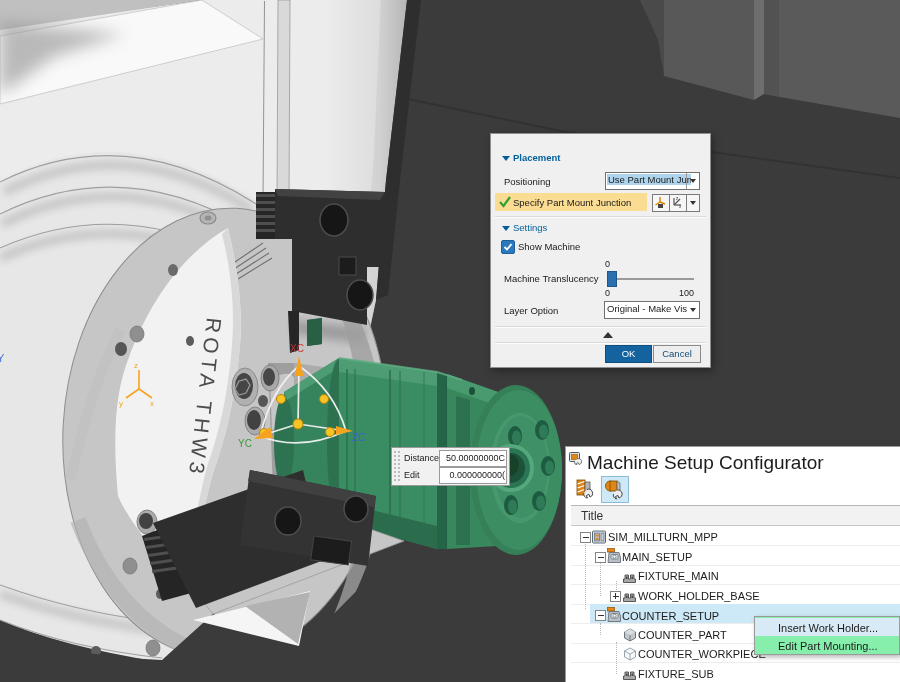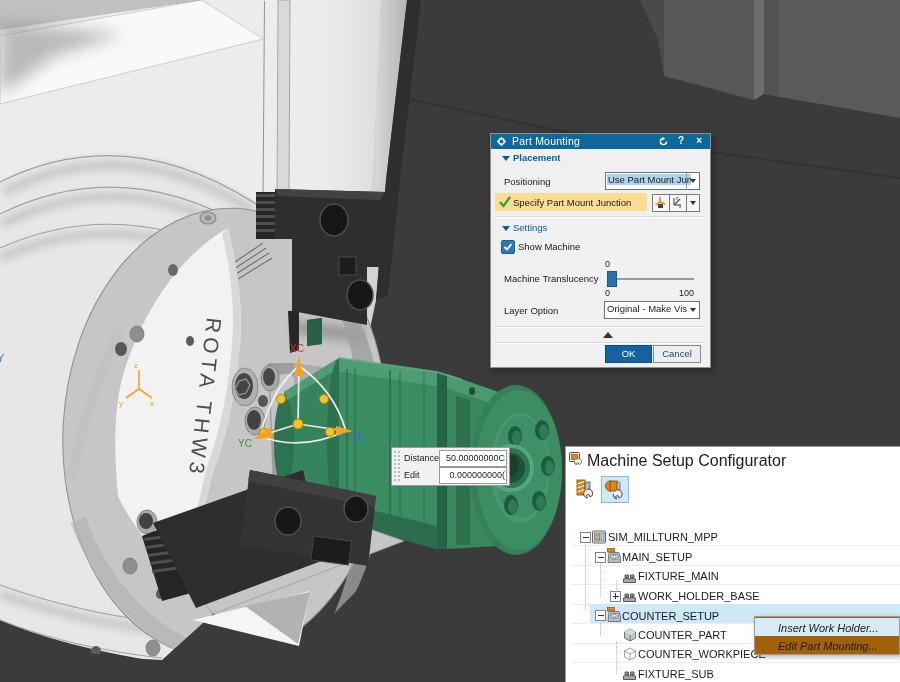--- a/index.html
+++ b/index.html
@@ -257,38 +257,20 @@
     <polygon points="294.5,376 303.5,376 299,356"></polygon>
     <polygon points="270,427 273,438 254,439"></polygon>
     <polygon points="336,426 336,435 353,431"></polygon>
   </g>
   <text x="290" y="352" font-family="Liberation Sans, sans-serif" font-size="10" fill="#c93434">XC</text>
   <text x="238" y="447" font-family="Liberation Sans, sans-serif" font-size="10" fill="#3a9a3a">YC</text>
   <text x="352" y="441" font-family="Liberation Sans, sans-serif" font-size="10" fill="#3a62d8">ZC</text>
 </svg>
 
 <div class="ui" id="pmdlg" style="left:490px;top:133px;width:219px;height:233px;background:#f0f0f0;border:1px solid #8f8f8f;box-shadow:2px 3px 8px rgba(0,0,0,0.35);font-size:9.5px;color:#1a1a1a;">
-  <div style="position:absolute;left:0;top:0;width:100%;height:14.5px;background:#0f689a;color:#fff;">
-    <svg width="9" height="9" style="position:absolute;left:6px;top:2.5px;" viewBox="0 0 10 10">
-      <circle cx="5" cy="5" r="3" fill="none" stroke="#fff" stroke-width="1.6"></circle>
-      <g stroke="#fff" stroke-width="1.6">
-            <line x1="5" y1="0" x2="5" y2="2"></line>
-            <line x1="5" y1="8" x2="5" y2="10"></line>
-            <line x1="0" y1="5" x2="2" y2="5"></line>
-            <line x1="8" y1="5" x2="10" y2="5"></line>
-          </g>
-    </svg>
-    <span style="position:absolute;left:21px;top:1px;font-size:10.5px;letter-spacing:0.2px;">Part Mounting</span>
-    <svg width="9" height="9" style="position:absolute;right:42px;top:2.5px;" viewBox="0 0 10 10">
-      <path d="M8.5,5 A3.5,3.5 0 1 1 5,1.5" fill="none" stroke="#fff" stroke-width="1.5"></path>
-      <polygon points="3.2,0 7,1.7 3.6,3.8" fill="#fff"></polygon>
-    </svg>
-    <span style="position:absolute;right:26px;top:1px;font-size:10px;font-weight:bold;">?</span>
-    <span style="position:absolute;right:8px;top:1px;font-size:10px;font-weight:bold;">×</span>
-  </div>
 
   <div style="position:absolute;left:11px;top:22px;width:0;height:0;border-left:4px solid transparent;border-right:4px solid transparent;border-top:5px solid #00609e;"></div>
   <div style="position:absolute;left:22px;top:18px;color:#00609e;font-weight:bold;font-size:9.5px;">Placement</div>
   <div style="position:absolute;left:13px;top:42px;">Positioning</div>
   <div style="position:absolute;left:114px;top:38px;width:93px;height:16px;background:#fff;border:1px solid #707070;">
     <span style="position:absolute;left:1px;top:1px;background:#aed3ec;padding:0 1px;font-size:9.5px;white-space:nowrap;overflow:hidden;max-width:82px;display:inline-block;">Use Part Mount Jun</span>
     <span style="position:absolute;right:0;top:0;width:12px;height:100%;border-left:1px solid #9a9a9a;"></span>
     <span style="position:absolute;right:3px;top:6px;width:0;height:0;border-left:3.5px solid transparent;border-right:3.5px solid transparent;border-top:4px solid #333;"></span>
   </div>
   <div style="position:absolute;left:4px;top:59px;width:152px;height:18px;background:#fadc92;"></div>
@@ -374,41 +356,44 @@
     <span style="position:absolute;right:1px;top:2px;font-size:9px;white-space:nowrap;">0.000000000(</span>
   </div>
 </div>
 
 <div class="ui" id="mscfg" style="left:565px;top:446px;width:335px;height:236px;background:#fff;border-left:1px solid #9a9a9a;border-top:1px solid #9a9a9a;font-size:11px;color:#1c1c1c;">
   <svg width="14" height="13" style="position:absolute;left:3px;top:5px;" viewBox="0 0 14 13">
     <rect x="0.5" y="0.5" width="10" height="9" rx="1" fill="#dfe3e8" stroke="#555" stroke-width="1"></rect>
     <rect x="2.5" y="2.5" width="6" height="5" fill="#e08614" stroke="#90550a" stroke-width="0.6"></rect>
     <path d="M8,7 a3,3 0 1 1 2,5.5 l-0.8,-1.8 -2,0.8 0.8,1.8 a3.5,3.5 0 0 1 -2.5,-3.3" fill="#f0f0f0" stroke="#555" stroke-width="0.8"></path>
   </svg>
-  <div style="position:absolute;left:21px;top:5px;font-size:16px;">Machine Setup Configurator</div>
+  <div style="position:absolute;left:21px;top:5px;font-size:19px;">Machine Setup Configurator</div>
 
   <div style="position:absolute;left:10px;top:30px;width:21px;height:22px;">
     <svg width="21" height="22" viewBox="0 0 21 22">
       <rect x="1" y="3" width="8" height="15" fill="#e08614" stroke="#7a4a00" stroke-width="0.8"></rect>
       <line x1="1.5" y1="7" x2="8.5" y2="4.5" stroke="#fff" stroke-width="1.2"></line>
           <line x1="1.5" y1="11" x2="8.5" y2="8.5" stroke="#fff" stroke-width="1.2"></line>
           <line x1="1.5" y1="15" x2="8.5" y2="12.5" stroke="#fff" stroke-width="1.2"></line>
       <rect x="9" y="5" width="5" height="11" fill="#b5b5b5" stroke="#555" stroke-width="0.8"></rect>
       <path d="M11,12.5 a4,4 0 1 1 3,7.5 l-1,-2.6 -2.6,1.1 1,2.6 a4.6,4.6 0 0 1 -3.6,-5.2" fill="#ededed" stroke="#444" stroke-width="1"></path>
     </svg>
   </div>
   <div style="position:absolute;left:35px;top:29px;width:26px;height:25px;background:#cfe8f6;border:1px solid #8cbbd9;">
     <svg width="22" height="22" style="position:absolute;left:2px;top:1px;" viewBox="0 0 22 22">
       <ellipse cx="6" cy="8" rx="4.5" ry="5" fill="#e08614" stroke="#7a4a00" stroke-width="0.8"></ellipse>
       <rect x="6" y="3" width="7" height="10" fill="#e08614" stroke="#7a4a00" stroke-width="0.8"></rect>
       <path d="M13,3 l3,2 v8 l-3,2 Z" fill="#c1c1c1" stroke="#666" stroke-width="0.8"></path>
       <path d="M13,12 a4,4 0 1 1 2,8 l-1,-2.5 -2.5,1 1,2.5 a4.5,4.5 0 0 1 -3,-5" fill="#ededed" stroke="#444" stroke-width="1"></path>
     </svg>
   </div>
 
+  <div style="position:absolute;left:5px;top:58px;width:330px;height:19px;background:#f2f2f2;border-top:1px solid #b7b7b7;border-bottom:1px solid #c9c9c9;">
+    <span style="position:absolute;left:10px;top:2.5px;color:#333;font-size:12px;">Title</span>
+  </div>
 
   <div id="tree" style="position:absolute;left:5px;top:78px;width:330px;height:204px;">
     <div style="position:absolute;left:0px;top:20px;width:330px;border-top:1px solid #ededed;"></div>
     <div style="position:absolute;left:0px;top:39.5px;width:330px;border-top:1px solid #ededed;"></div>
     <div style="position:absolute;left:0px;top:59px;width:330px;border-top:1px solid #ededed;"></div>
     <div style="position:absolute;left:0px;top:78.5px;width:330px;border-top:1px solid #ededed;"></div>
     <div style="position:absolute;left:0px;top:98px;width:330px;border-top:1px solid #ededed;"></div>
     <div style="position:absolute;left:0px;top:117.5px;width:330px;border-top:1px solid #ededed;"></div>
     <div style="position:absolute;left:0px;top:137px;width:330px;border-top:1px solid #ededed;"></div>
     <div style="position:absolute;left:19px;top:79px;width:311px;height:19px;background:#cde8f6;"></div>
@@ -486,18 +471,18 @@
 
     <svg width="14" height="12" style="position:absolute;left:52px;top:143px;" viewBox="0 0 14 12">
       <path d="M0.5,11.5 V8 h1.5 V4 h3.5 v4 h2 V4 h3.5 v4 h1.5 v3.5 Z" fill="#a8a8a8" stroke="#4a4a4a" stroke-width="0.9"></path>
       <rect x="3" y="5.5" width="1.6" height="2.5" fill="#4a4a4a"></rect>
           <rect x="8.5" y="5.5" width="1.6" height="2.5" fill="#4a4a4a"></rect>
     </svg>
     <div style="position:absolute;left:67px;top:142.5px;">FIXTURE_SUB</div>
   </div>
 </div>
 
-<div class="ui" style="left:754px;top:616px;width:144px;height:37px;background:#a16207;border:1px solid #9a9a9a;box-shadow:2px 2px 5px rgba(0,0,0,0.3);font-size:11px;color:#1c1c1c;font-style:italic;">
+<div class="ui" style="left:754px;top:616px;width:144px;height:37px;background:#86efac;border:1px solid #9a9a9a;box-shadow:2px 2px 5px rgba(0,0,0,0.3);font-size:11px;color:#1c1c1c;">
   <div style="position:absolute;left:0px;top:1px;width:144px;height:18px;background:#d7eaf5;"></div>
   <div style="position:absolute;left:23px;top:4.5px;">Insert Work Holder...</div>
   <div style="position:absolute;left:23px;top:22.5px;">Edit Part Mounting...</div>
 </div>
 </div>
 
 </body></html>

